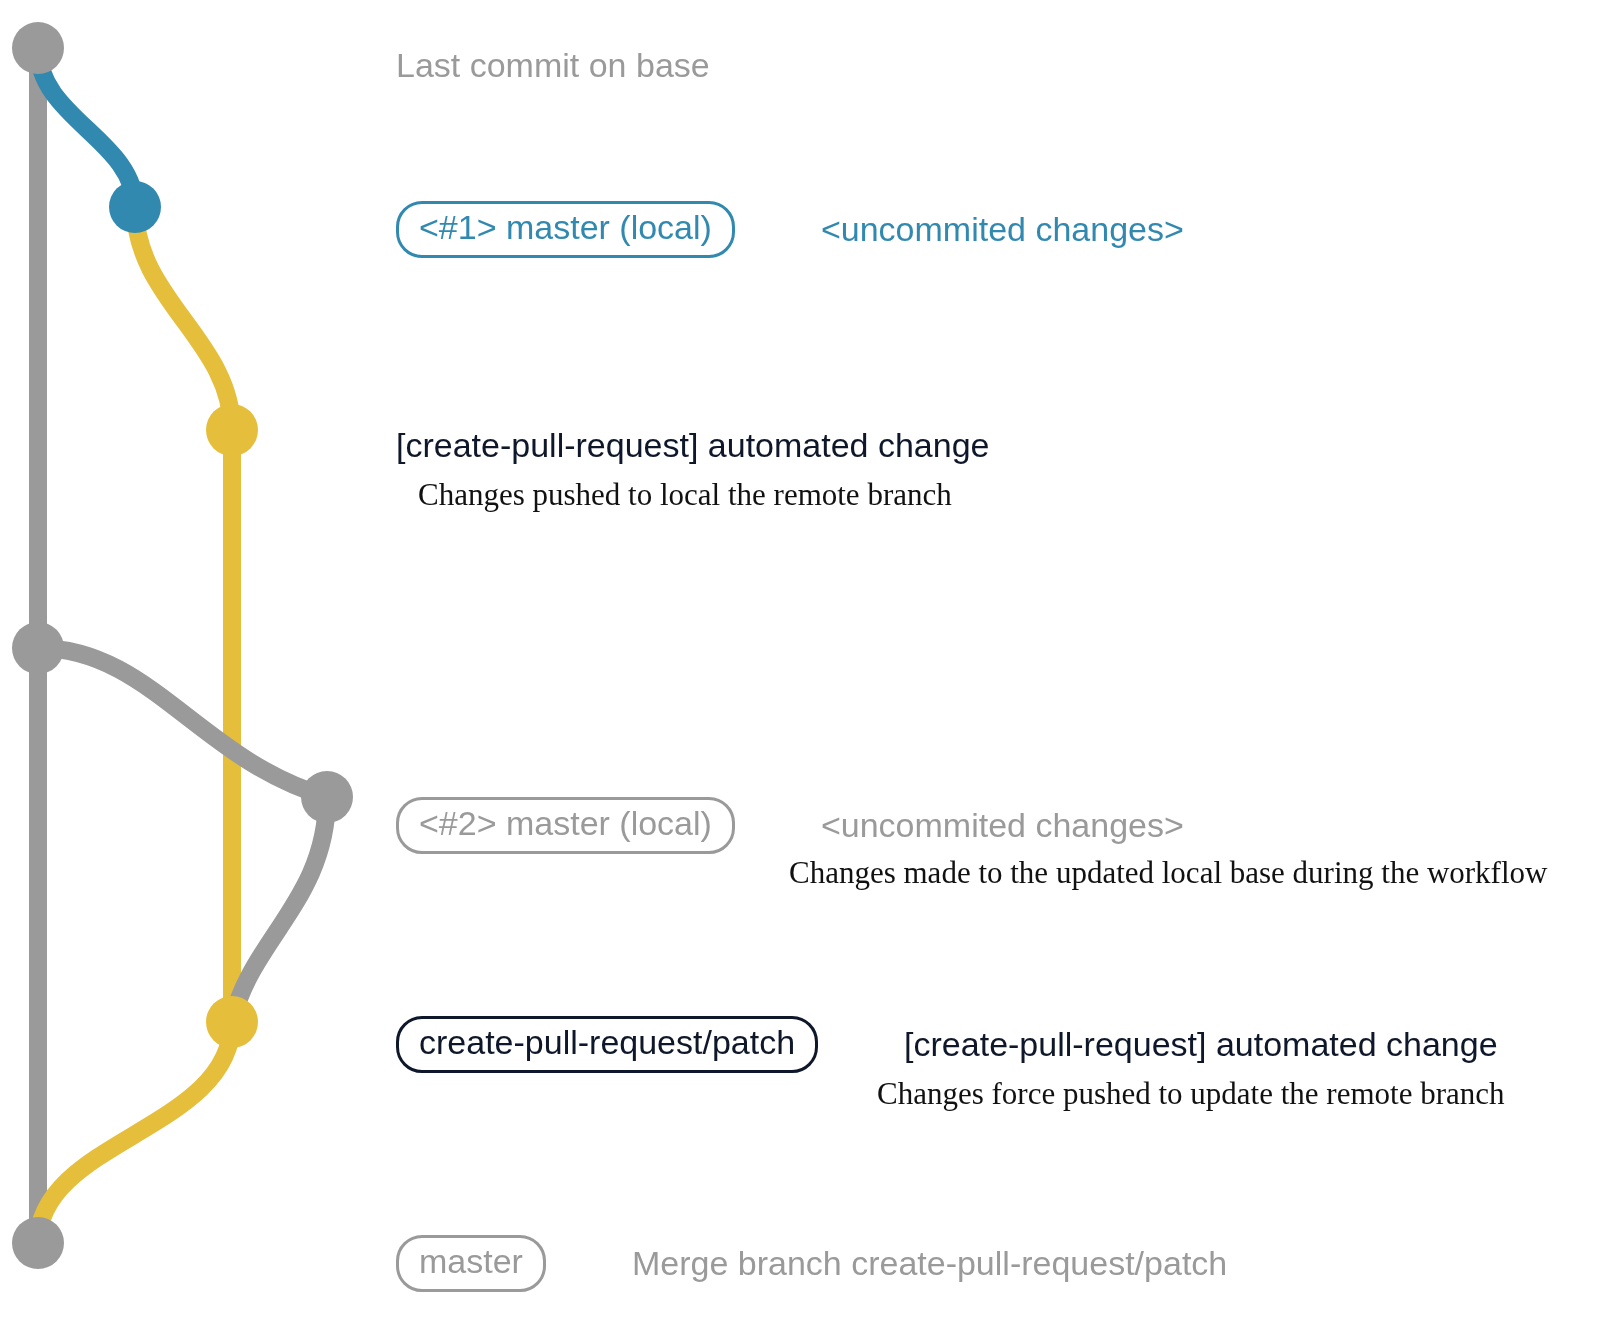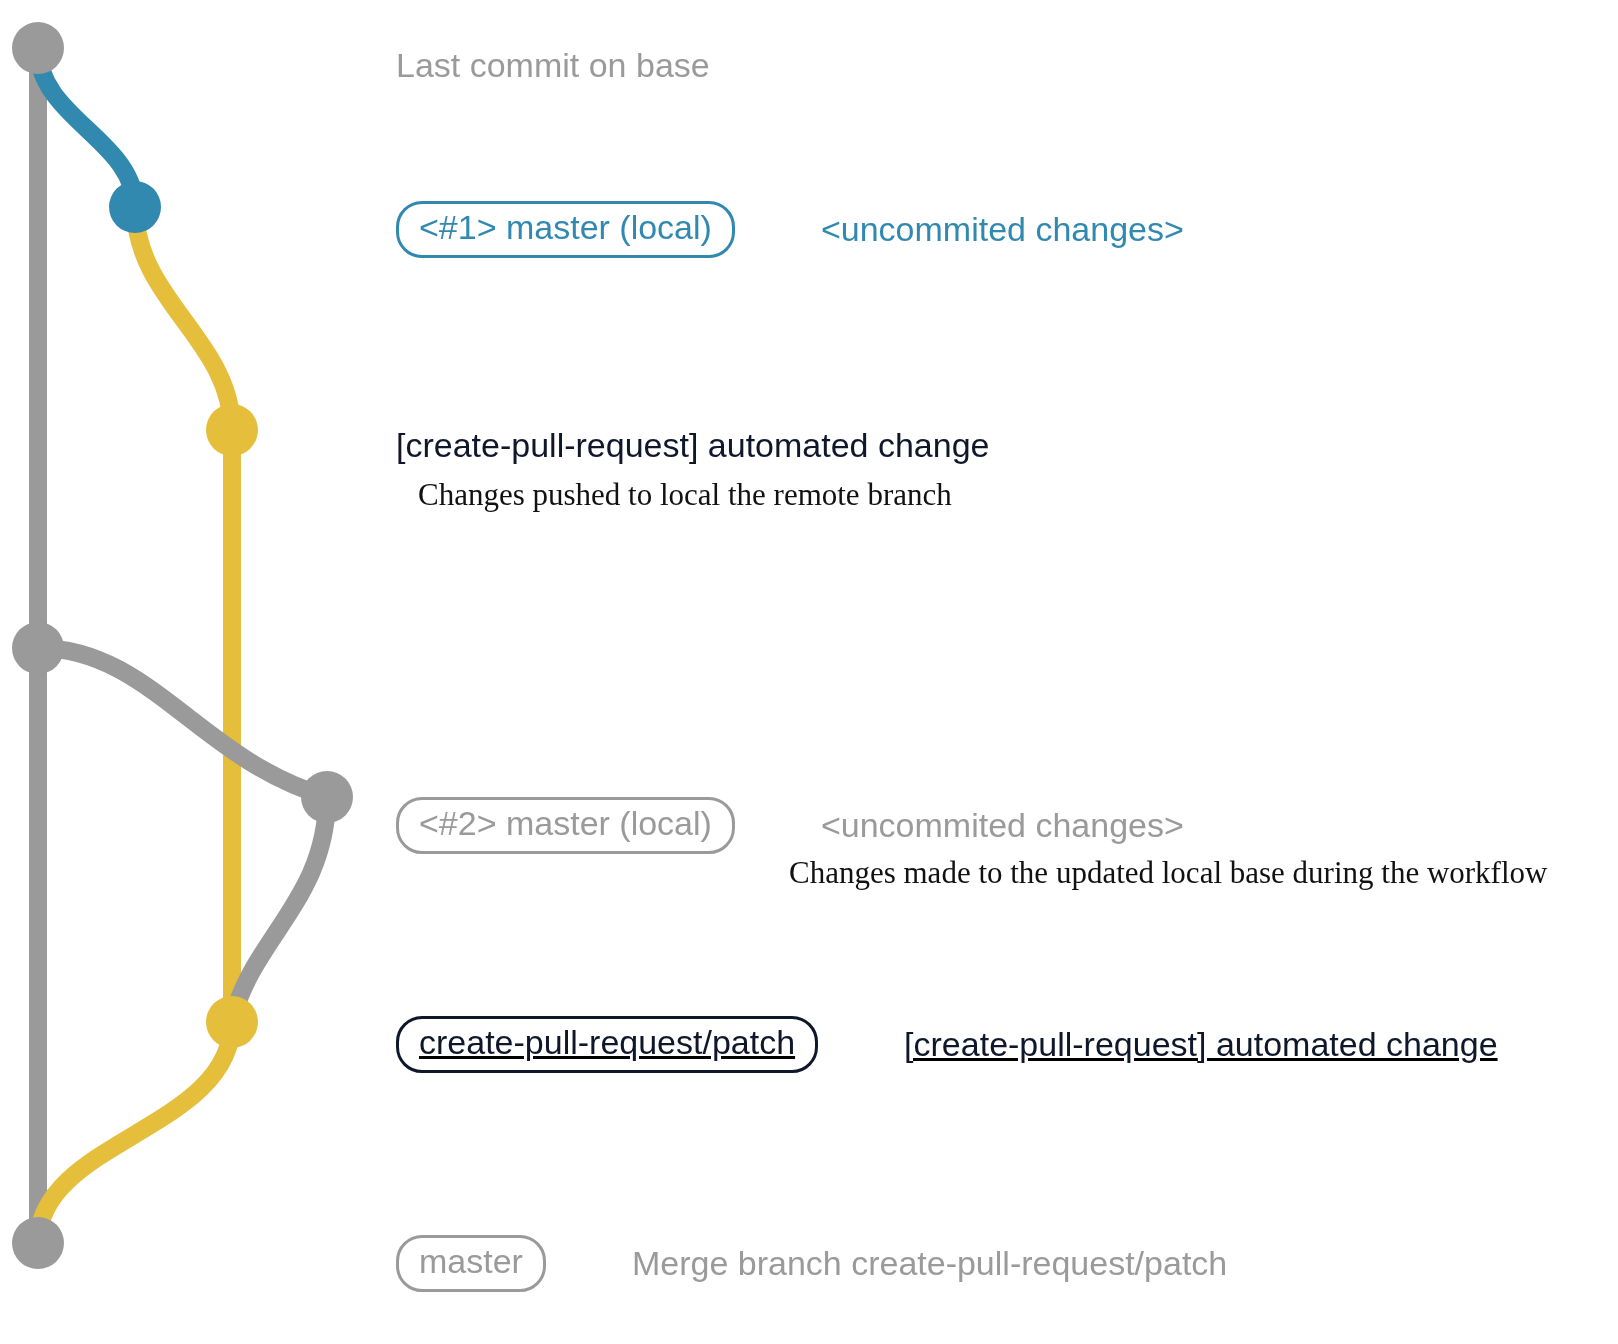--- a/index.html
+++ b/index.html
@@ -94,25 +94,26 @@
   <div class="desc" style="left:418px; top:463px;">Changes pushed to local the remote branch</div>
 
 
   <div class="row" style="left:396px; top:781px;">
     <span class="badge c-gray">&lt;#2&gt; master (local)</span>
     <span class="gap"></span>
     <span class="commit-msg c-gray">&lt;uncommited changes&gt;</span>
   </div>
   <div class="desc" style="left:789px; top:841px;">Changes made to the updated local base during the workflow</div>
 
-  <div class="row" style="left:396px; top:1000px;text-decoration:underline;">
+  <div class="row" style="left:396px; top:1000px;">
     <span class="badge c-yellow">create-pull-request/patch</span>
     <span class="gap"></span>
     <span class="commit-msg c-yellow">[create-pull-request] automated change</span>
   </div>
+  <div class="desc" style="left:877px; top:1062px;">Changes force pushed to update the remote branch</div>
 
   <div class="row" style="left:396px; top:1219px;">
     <span class="badge c-gray">master</span>
     <span class="gap"></span>
     <span class="commit-msg c-gray">Merge branch create-pull-request/patch</span>
   </div>
 
 </div>
 
 </body></html>

